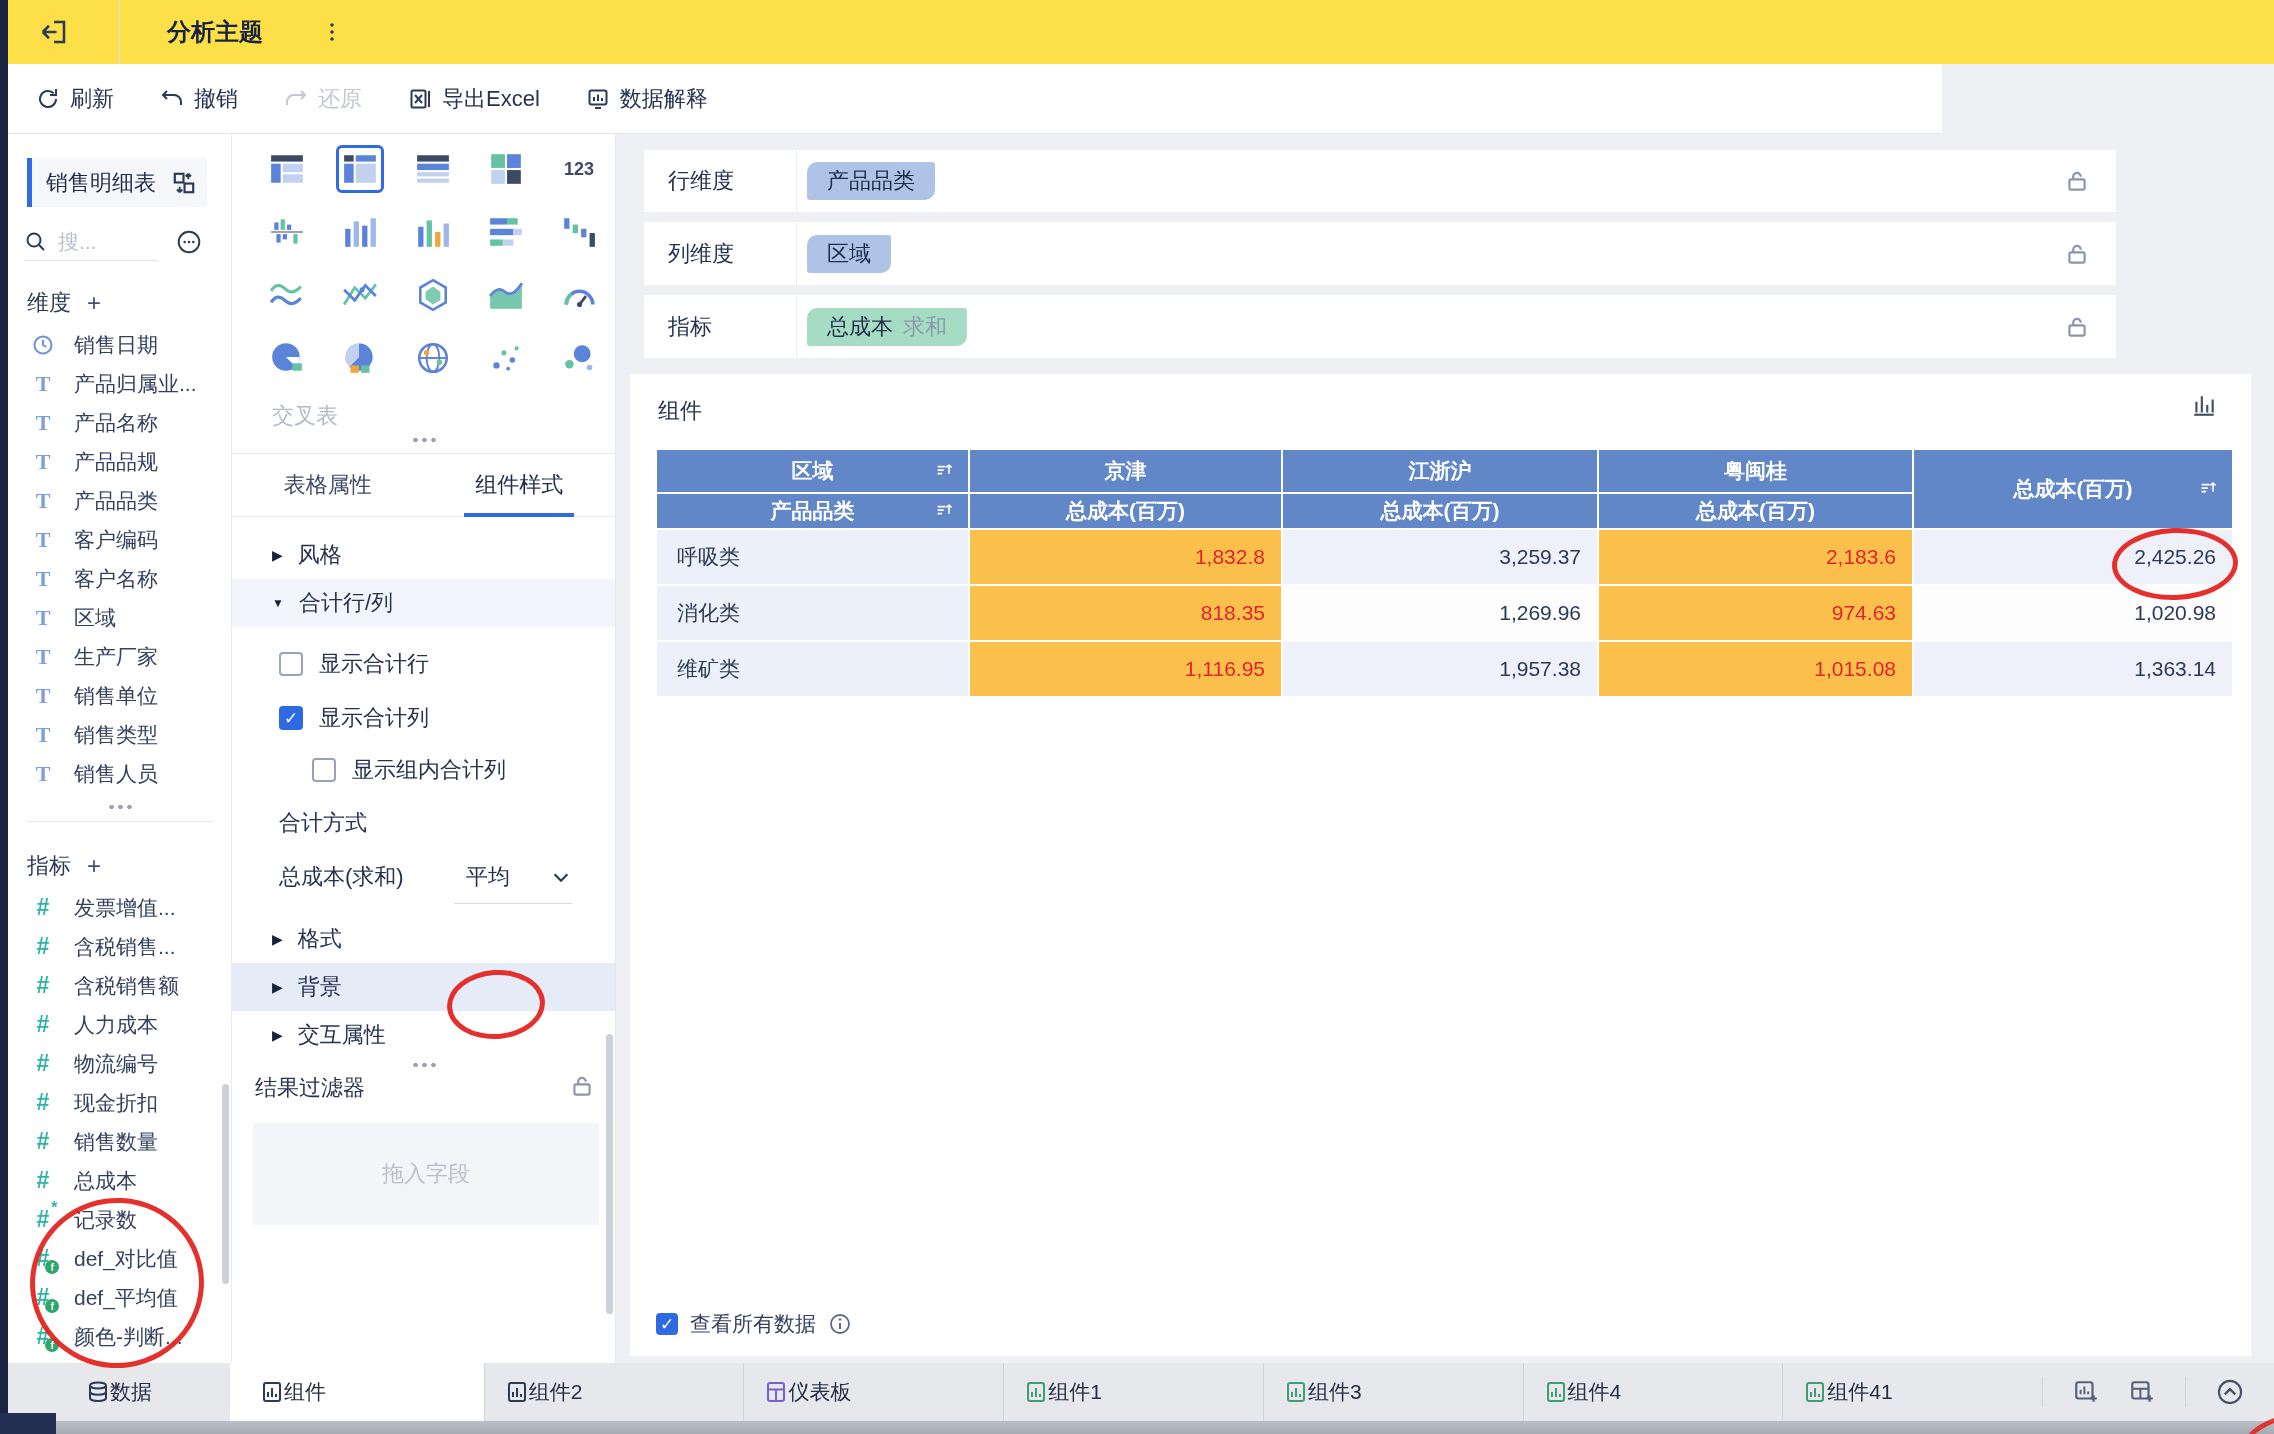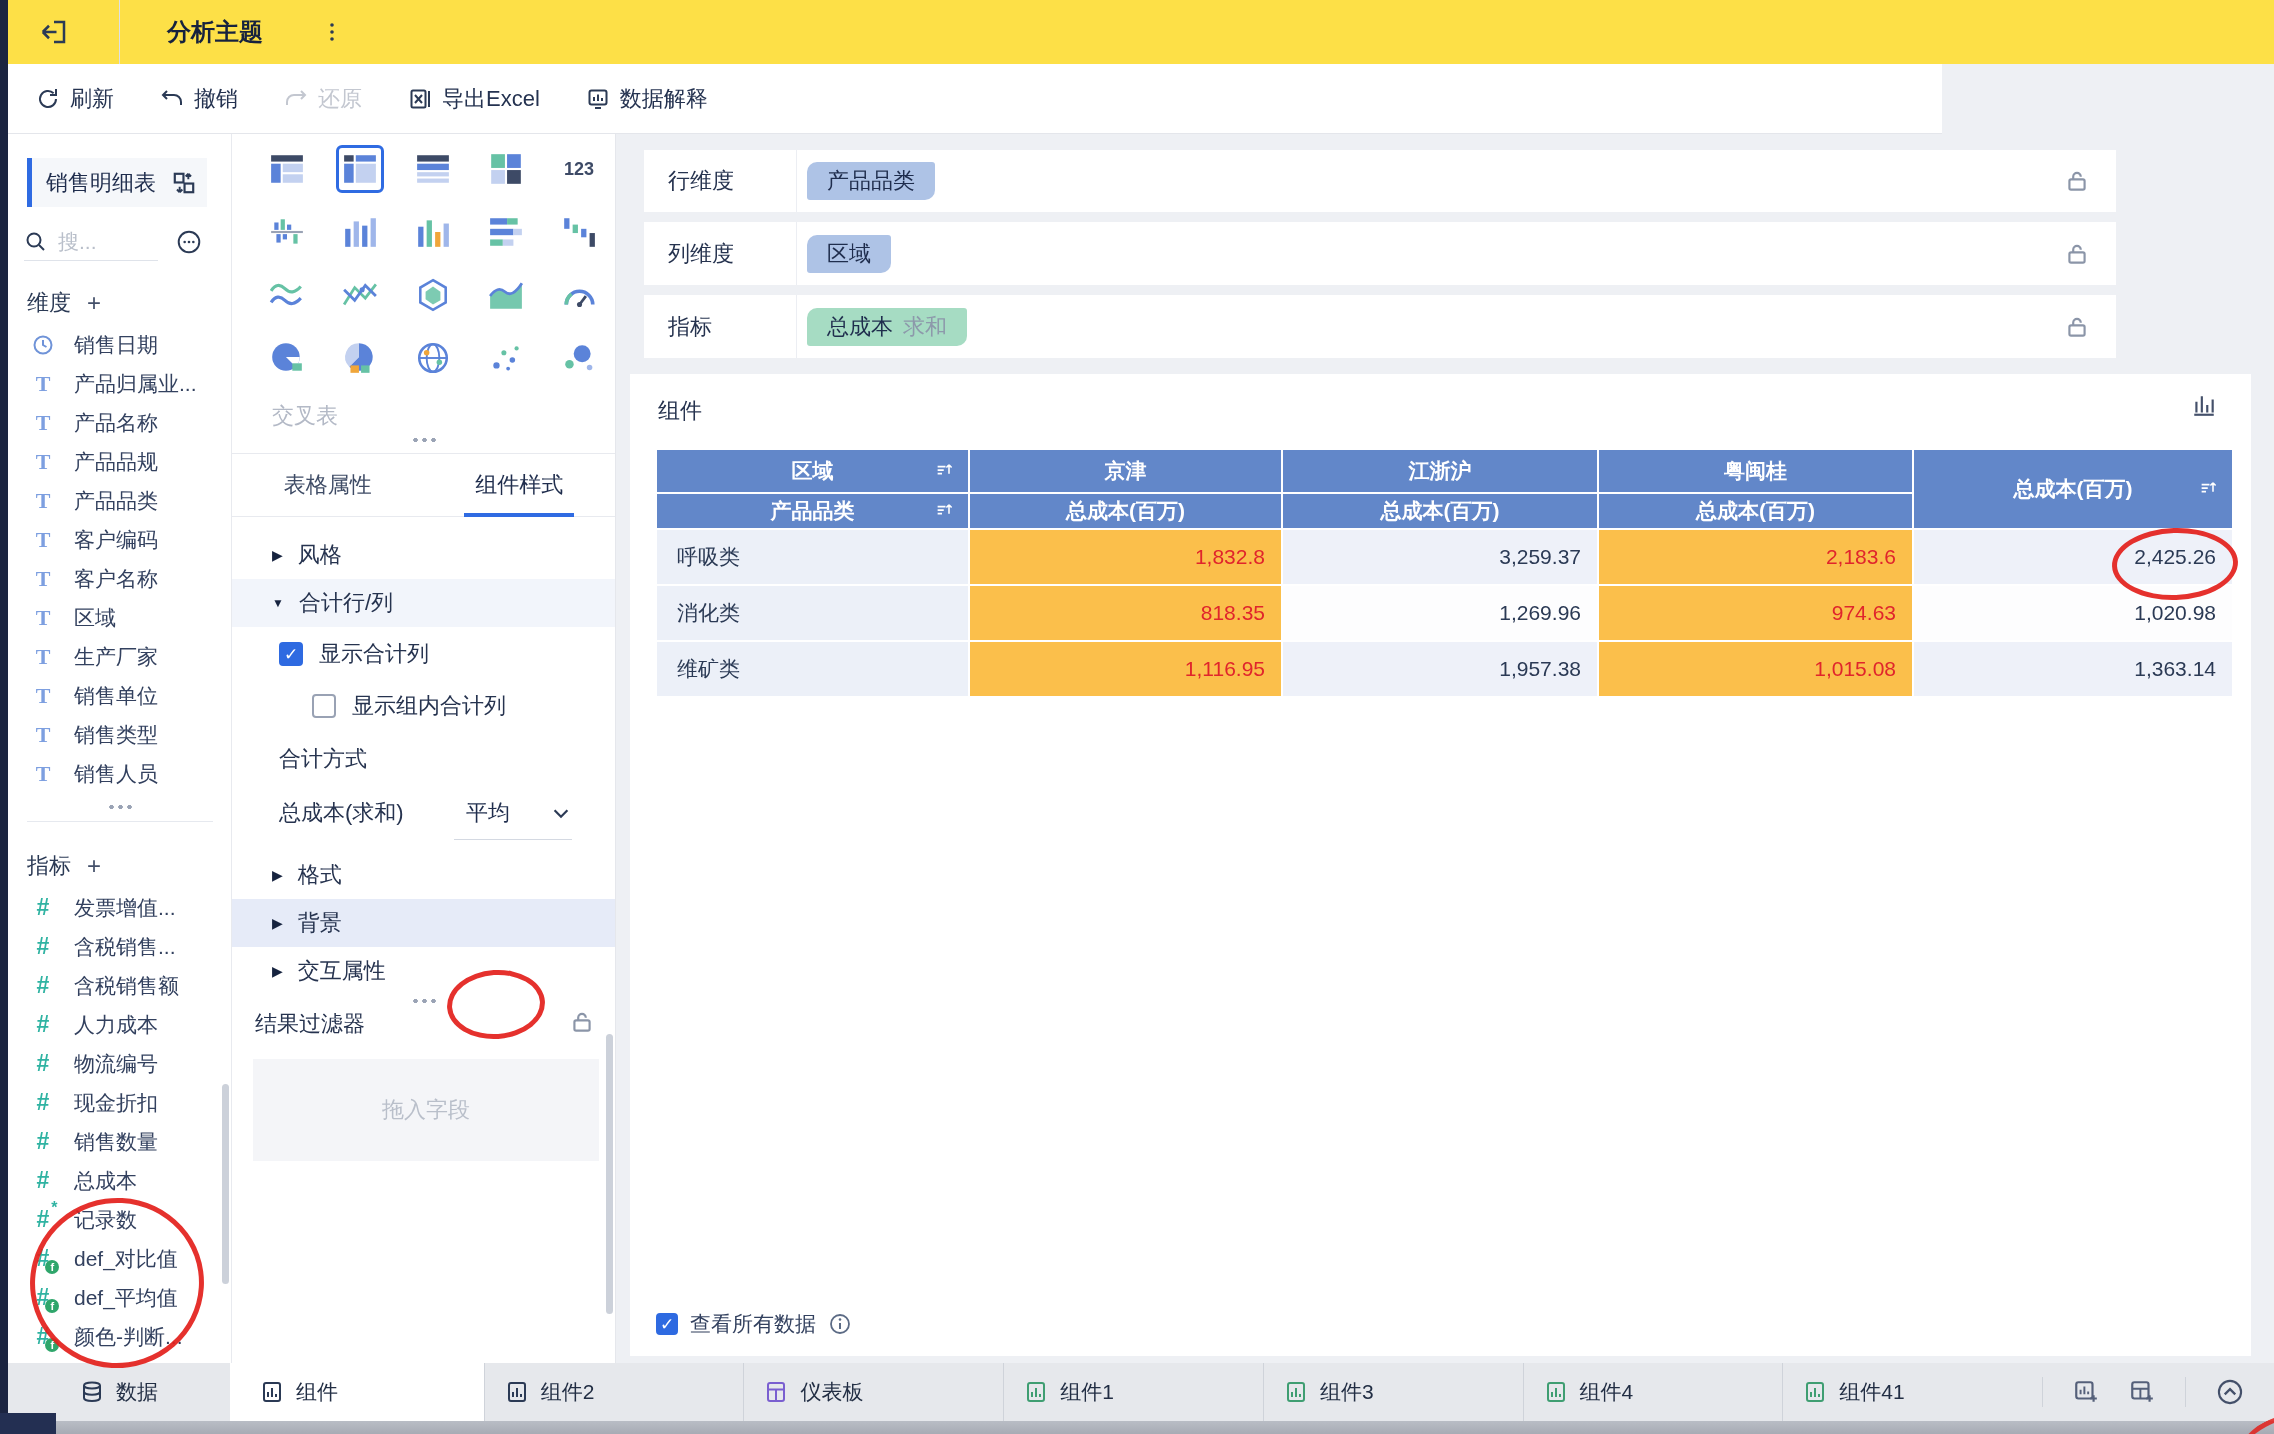--- a/index.html
+++ b/index.html
@@ -103,21 +103,21 @@
   .xtable td{height:52px;font-size:21px;color:#2b3a55;}
   .xtable td.rowlabel{background:#ecf0f8;text-align:left;padding-left:20px;}
   .xtable td.val{text-align:right;padding-right:16px;}
   .xtable tr.odd td.val{background:#eef1f9;}
   .xtable tr.even td.val{background:#fdfdfe;}
   .xtable td.val.orange{background:#fbbf4b !important;color:#e0252c;}
   .viewall{position:absolute;left:26px;bottom:18px;display:flex;align-items:center;gap:12px;font-size:21px;color:#33415f;}
   .viewall .checkbox{width:22px;height:22px;}
   
   .bottombar{left:8px;top:1363px;width:2266px;height:58px;background:#e6e8ec;display:flex;align-items:stretch;}
-  .bb-cell{display:flex;align-items:center;gap:12px;font-size:21px;color:#222e44;cursor:pointer;box-sizing:border-box;}
+  .bb-cell{display:flex;align-items:center;font-size:21px;color:#222e44;cursor:pointer;box-sizing:border-box;}
   .bb-data{width:224px;justify-content:center;}
   .bb-active{width:256px;background:#fff;padding-left:30px;}
   .bb-tab{width:262px;border-left:1px solid #cfd3da;padding-left:20px;}
   .bb-spacer{flex:1;}
   .bb-icons{display:flex;align-items:center;gap:30px;padding-right:30px;}
   .bb-vsep{width:1px;height:30px;background:#cfd3da;align-self:center;}
   
   .anno{position:absolute;border:5px solid rgba(227,32,27,.92);border-radius:50%;pointer-events:none;z-index:60;}
   .anno-sliver{position:absolute;left:2238px;top:1420px;width:70px;height:34px;border-top:5px solid rgba(227,32,27,.85);
                border-radius:50%;transform:rotate(-28deg);pointer-events:none;z-index:60;}
@@ -567,20 +567,24 @@
 
     <div class="sec-row first">
       <span class="caret">▶</span>
       <span>风格</span>
     </div>
     <div class="sec-row hl">
       <span class="caret" style="font-size:12px;">▼</span>
       <span>合计行/列</span>
     </div>
 
+    <div class="cb-row" style="padding-left:47px;margin-top:10px;">
+      <span class="checkbox" id="cb-total-row"></span>
+      <span>显示合计行</span>
+    </div>
     <div class="cb-row" style="padding-left:47px;">
       <span class="checkbox checked" id="cb-total-col">✓</span>
       <span>显示合计列</span>
     </div>
     <div class="cb-row" style="padding-left:80px;height:50px;">
       <span class="checkbox" id="cb-group"></span>
       <span>显示组内合计列</span>
     </div>
     <div class="method-title">合计方式</div>
     <div class="method-row">

